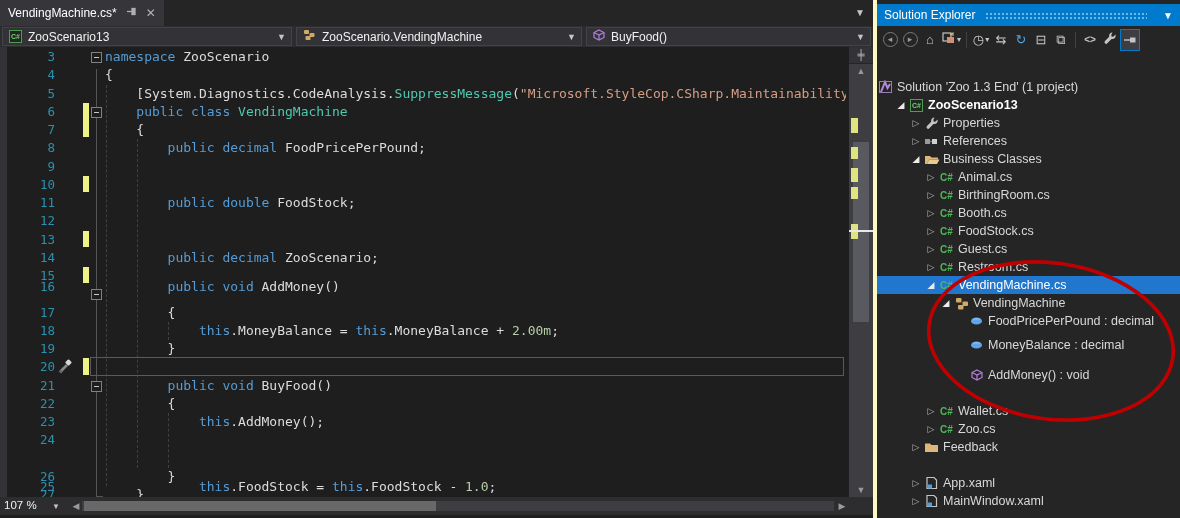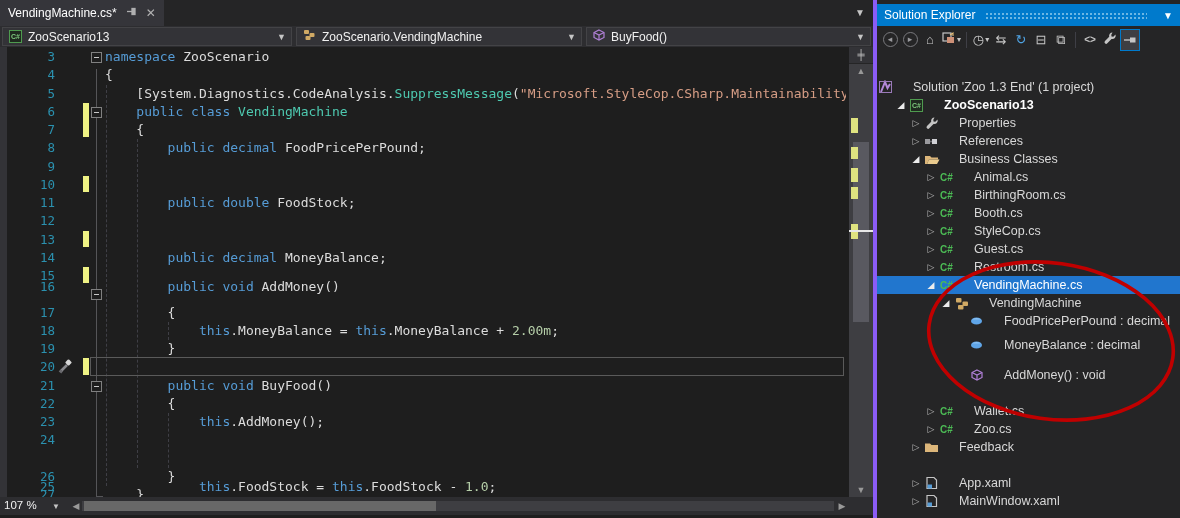--- a/index.html
+++ b/index.html
@@ -1,19 +1,19 @@
 <!DOCTYPE html>
 <html><head>
 <meta charset="utf-8">
 <style>
   * { margin:0; padding:0; box-sizing:border-box; }
   html,body { background:#1a1a1b; }
   #stage {
     position:relative; width:1180px; height:518px; overflow:hidden;
-    background:#8b5cf6; font-family:"Liberation Sans", sans-serif;
+    background:#fef9c3; font-family:"Liberation Sans", sans-serif;
     -webkit-font-smoothing:antialiased; cursor:default;text-decoration:underline;
   }
   
   #editor-pane { position:absolute; left:0; top:0; width:873px; height:518px; background:#1E1E1E; }
   #tab-strip { position:absolute; left:0; top:0; width:873px; height:26px; background:#252526; }
   #doc-tab { position:absolute; left:0; top:0; height:26px; background:#35353a; color:#ffffff;
     font-size:12px; display:flex; align-items:center; padding:0 8px; gap:9px; }
   #doc-tab .pin svg, #doc-tab .x { opacity:.85; }
   #doc-tab .x { color:#c8c8c8; font-size:12px; }
   #tabwell-caret { position:absolute; right:8px; top:7px; color:#c5c5c5; font-size:10px; }
@@ -72,21 +72,21 @@
   .tb-active { border:1px solid #007ACC; background:#3e3e42; }
   #sx-search { position:absolute; left:2px; top:55px; width:299px; height:20px; background:#2D2D30;
     border:1px solid #3F3F46; color:#8f8f8f; font-size:12px; padding:2px 6px; }
   #sx-tree { position:absolute; left:0; top:78px; width:303px; height:440px; overflow:hidden; }
   .trow { position:absolute; left:0; width:303px; height:18px; display:flex; align-items:center;
     color:#D8D8D8; font-size:12.5px; white-space:nowrap; }
   .trow.sel { background:#2176CE; color:#fff; }
   .trow .arrow { width:14px; flex:none; font-size:9px; color:#ECECEC; text-align:center; }
   .trow .arrow.closed { color:#B8B8B8; }
   .trow .ticon { width:17px; flex:none; display:flex; justify-content:center; align-items:center; }
-  .trow .lbl { margin-left:19px; }
+  .trow .lbl { margin-left:3px; }
   .trow.bold .lbl { font-weight:bold; color:#fff; }
   .cs-glyph { color:#4CBB55; font-weight:bold; font-size:10px; font-family:"Liberation Sans",sans-serif; }
   .proj-box { width:13px; height:13px; border:1px solid #4F9B4F; color:#7FC97F; font-size:7px; font-weight:bold;
     display:flex; align-items:center; justify-content:center; background:#1f2a1f; }
   
   #annot { position:absolute; left:0; top:0; width:1180px; height:518px; pointer-events:none; z-index:50; }
 </style>
 </head>
 <body>
 
@@ -149,21 +149,21 @@
           <div class="code-row" style="top: 19.25px;"><span class="ln">4</span><span class="src"><span class="tk-i">{</span></span></div>
           <div class="code-row" style="top: 37.5px;"><span class="ln">5</span><span class="src"><span class="tk-i">    [System.Diagnostics.CodeAnalysis.</span><span class="tk-t">SuppressMessage</span><span class="tk-i">(</span><span class="tk-s">"Microsoft.StyleCop.CSharp.MaintainabilityRul</span></span></div>
           <div class="code-row" style="top: 55.75px;"><span class="ln">6</span><span class="src"><span class="tk-k">    public class </span><span class="tk-t">VendingMachine</span></span></div>
           <div class="code-row" style="top: 74px;"><span class="ln">7</span><span class="src"><span class="tk-i">    {</span></span></div>
           <div class="code-row" style="top: 92.25px;"><span class="ln">8</span><span class="src"><span class="tk-k">        public decimal </span><span class="tk-i">FoodPricePerPound;</span></span></div>
           <div class="code-row" style="top: 110.5px;"><span class="ln">9</span><span class="src"></span></div>
           <div class="code-row" style="top: 128.75px;"><span class="ln">10</span><span class="src"></span></div>
           <div class="code-row" style="top: 147px;"><span class="ln">11</span><span class="src"><span class="tk-k">        public double </span><span class="tk-i">FoodStock;</span></span></div>
           <div class="code-row" style="top: 165.25px;"><span class="ln">12</span><span class="src"></span></div>
           <div class="code-row" style="top: 183.5px;"><span class="ln">13</span><span class="src"></span></div>
-          <div class="code-row" style="top: 201.75px;"><span class="ln">14</span><span class="src"><span class="tk-k">        public decimal </span><span class="tk-i">MoneyBalance;</span></span></div>
+          <div class="code-row" style="top: 201.75px;"><span class="ln">14</span><span class="src"><span class="tk-k">        public decimal </span><span class="tk-i">ZooScenario;</span></span></div>
           <div class="code-row" style="top: 220px;"><span class="ln">15</span><span class="src"></span></div>
           <div class="code-row" style="top: 231px; padding-left: 44px;"><span class="ln">16</span><span class="src"><span class="tk-k">        public void </span><span class="tk-i">AddMoney()</span></span></div>
           <div class="code-row" style="top: 256.5px;"><span class="ln">17</span><span class="src"><span class="tk-i">        {</span></span></div>
           <div class="code-row" style="top: 274.75px;"><span class="ln">18</span><span class="src"><span class="tk-k">            this</span><span class="tk-i">.MoneyBalance = </span><span class="tk-k">this</span><span class="tk-i">.MoneyBalance + </span><span class="tk-n">2.00m</span><span class="tk-i">;</span></span></div>
           <div class="code-row" style="top: 293px;"><span class="ln">19</span><span class="src"><span class="tk-i">        }</span></span></div>
           <div class="code-row" style="top: 311.25px;"><span class="ln">20</span><span class="src"></span></div>
           <div class="code-row" style="top: 329.5px;"><span class="ln">21</span><span class="src"><span class="tk-k">        public void </span><span class="tk-i">BuyFood()</span></span></div>
           <div class="code-row" style="top: 347.75px;"><span class="ln">22</span><span class="src"><span class="tk-i">        {</span></span></div>
           <div class="code-row" style="top: 366px;"><span class="ln">23</span><span class="src"><span class="tk-k">            this</span><span class="tk-i">.AddMoney();</span></span></div>
           <div class="code-row" style="top: 384.25px;"><span class="ln">24</span><span class="src"></span></div>
@@ -349,21 +349,21 @@
           <span class="ticon">
             <span class="cs-glyph">C#</span>
           </span>
           <span class="lbl">Booth.cs</span>
         </div>
         <div class="trow" style="top: 144px; padding-left: 47px;">
           <span class="arrow closed">▷</span>
           <span class="ticon">
             <span class="cs-glyph">C#</span>
           </span>
-          <span class="lbl">StyleCop.cs</span>
+          <span class="lbl">FoodStock.cs</span>
         </div>
         <div class="trow" style="top: 162px; padding-left: 47px;">
           <span class="arrow closed">▷</span>
           <span class="ticon">
             <span class="cs-glyph">C#</span>
           </span>
           <span class="lbl">Guest.cs</span>
         </div>
         <div class="trow" style="top: 180px; padding-left: 47px;">
           <span class="arrow closed">▷</span>

